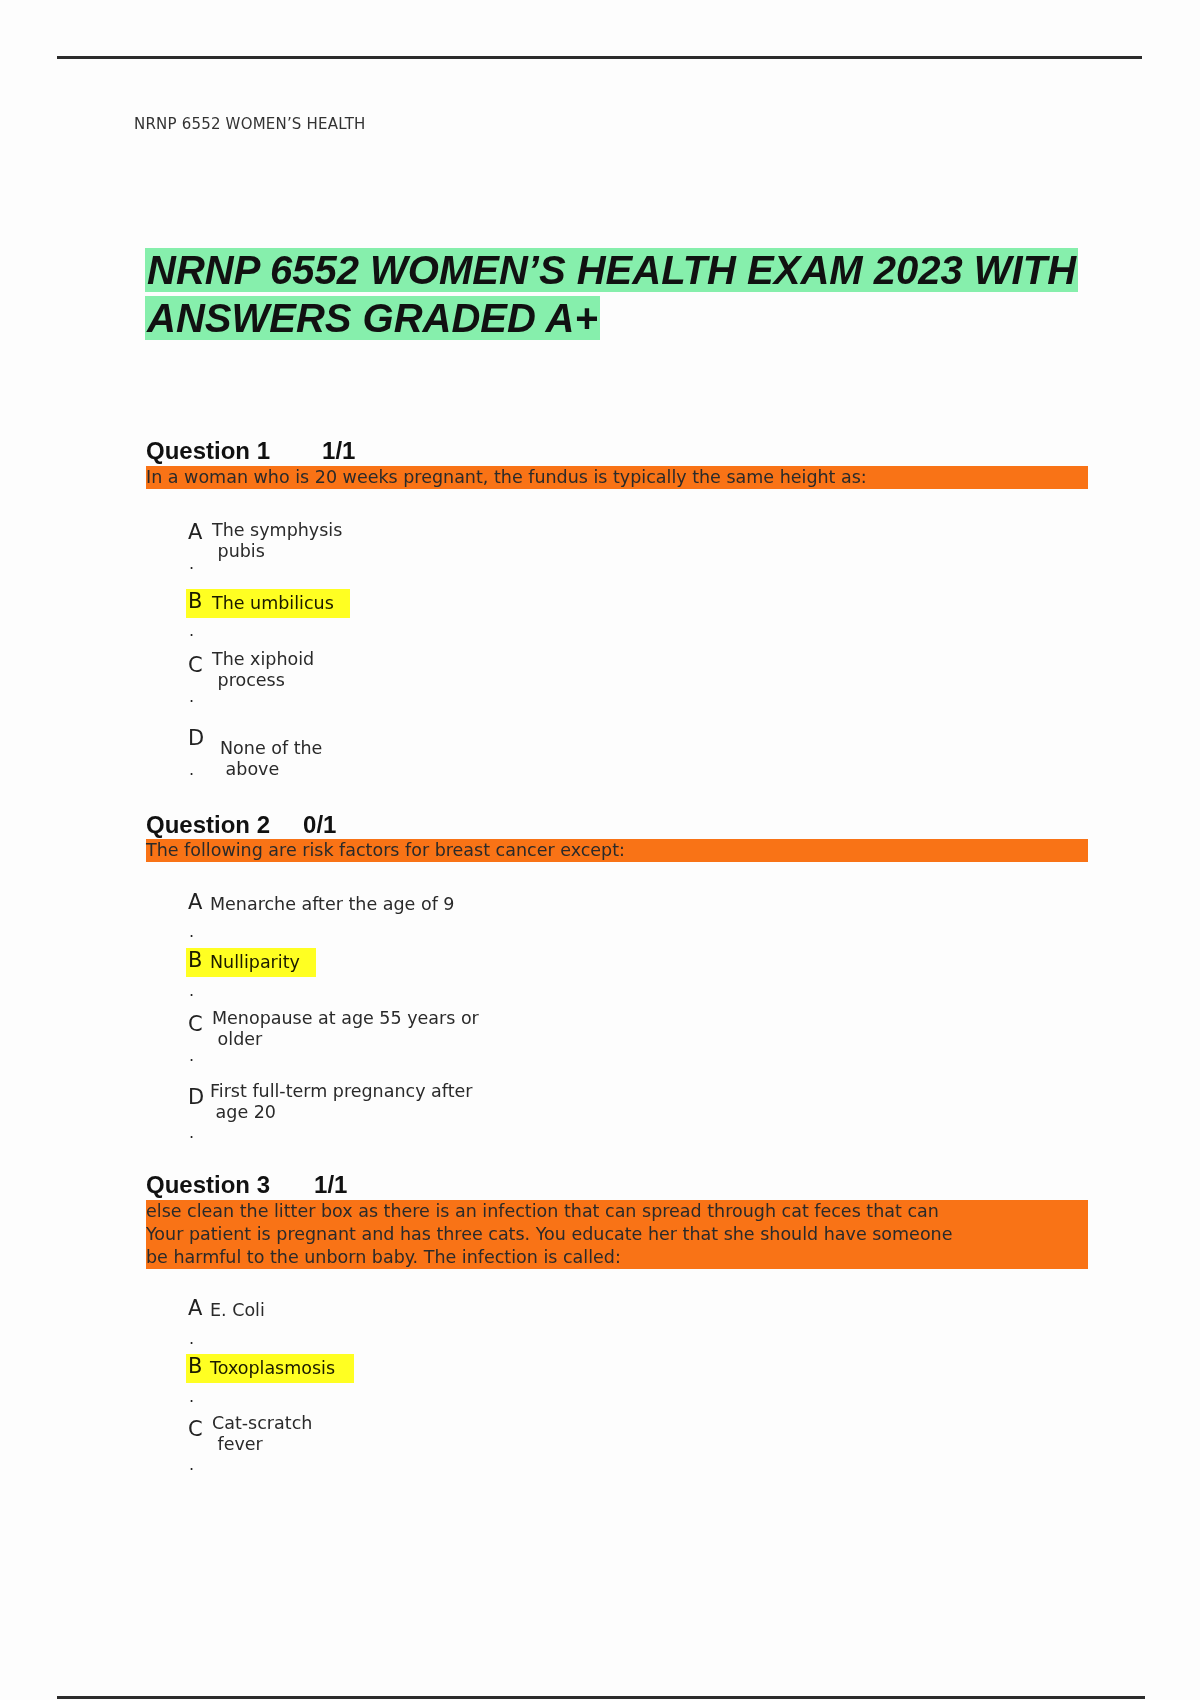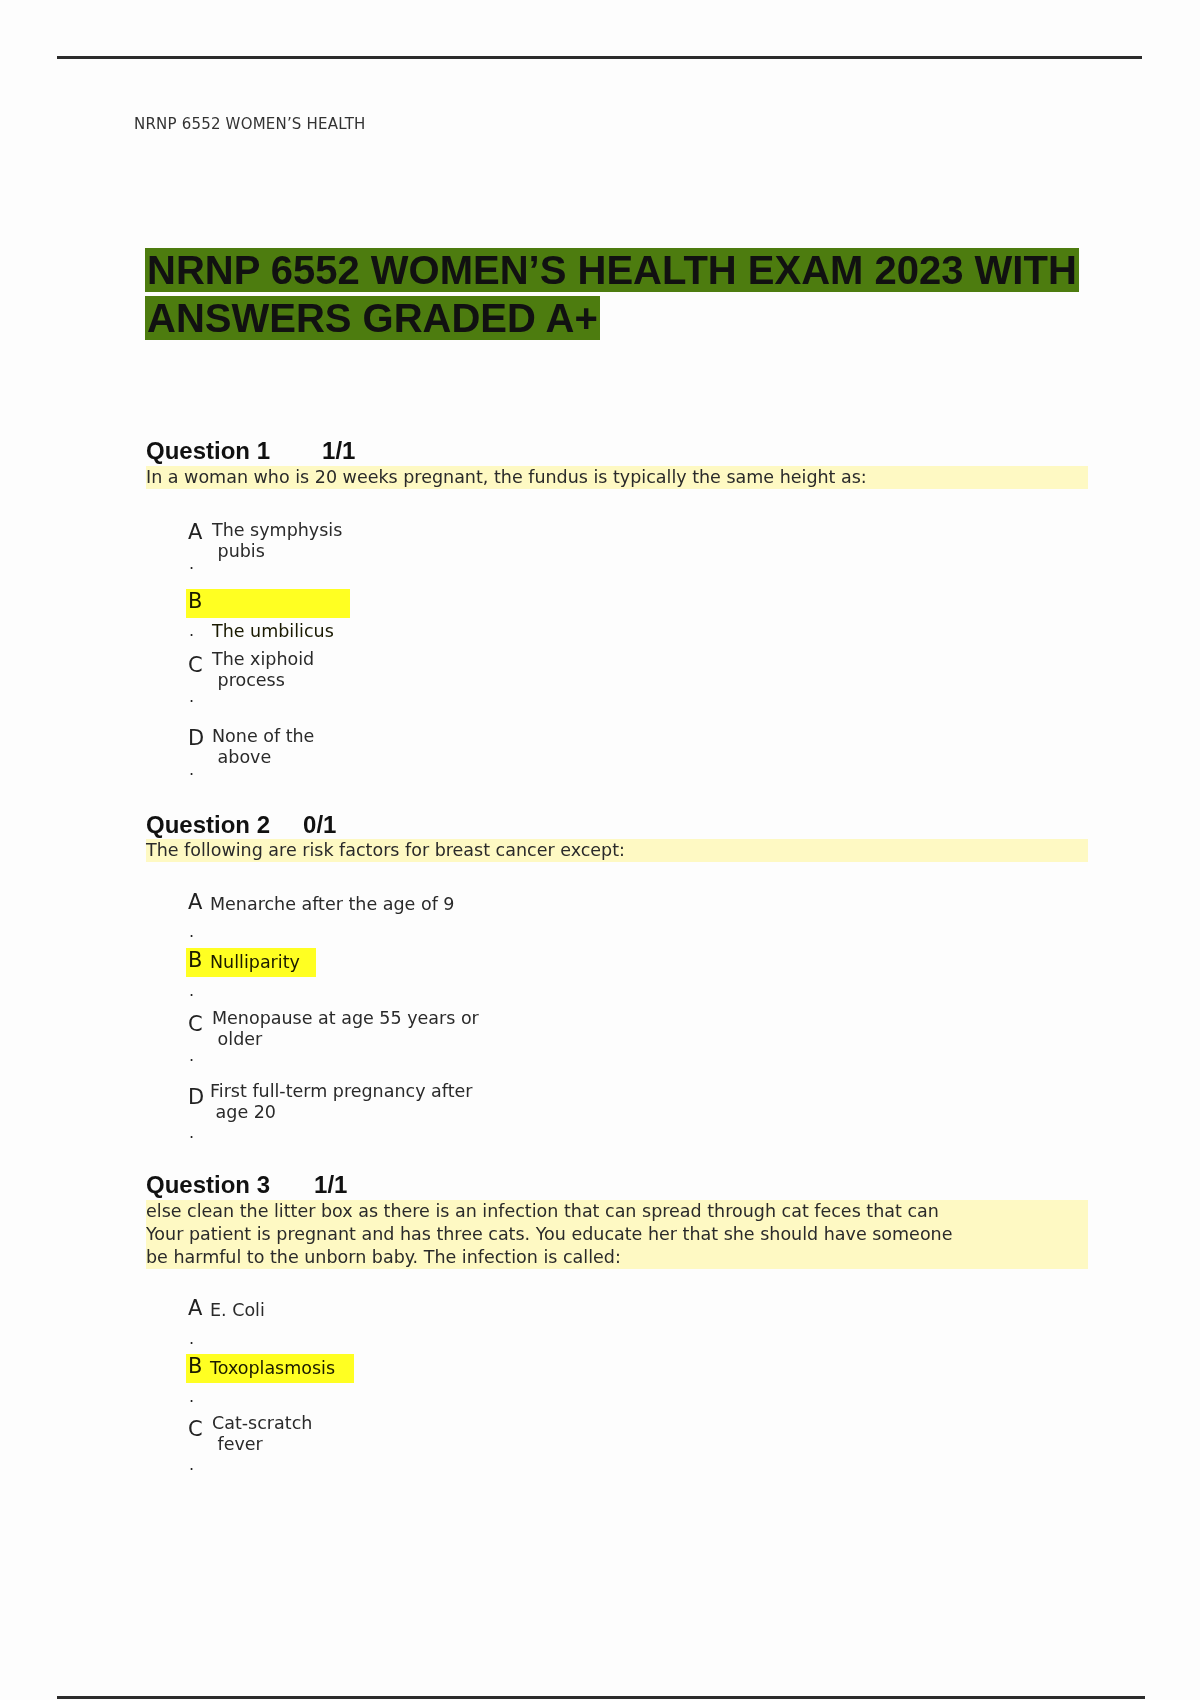--- a/index.html
+++ b/index.html
@@ -16,32 +16,32 @@
       position: absolute; left: 134px; top: 115px;
       font-family: "DejaVu Sans", sans-serif; font-size: 15px; color: #333;
       letter-spacing: 0.2px;
     }
 
     .doc-title {
       position: absolute; left: 145px; top: 246px; width: 960px;
       font-family: "Liberation Sans", sans-serif; font-weight: bold;
       font-size: 40px; line-height: 48px; color: #111; margin: 0;
     }
-    .doc-title .hl { background: #4d7c0f; padding: 0 2px; }
+    .doc-title .hl { background: #86efac; padding: 0 2px; font-style: italic; }
 
     .q-heading {
       position: absolute; left: 146px;
       font-family: "Liberation Sans", sans-serif; font-weight: bold;
       font-size: 24px; color: #111; white-space: pre;
     }
     .q-heading .score { margin-left: 52px; }
 
     .q-text {
       position: absolute; left: 146px; width: 942px;
-      background: #fef9c3;
+      background: #f97316;
       font-size: 17.5px; line-height: 23px; color: #2a2a2a;
       padding: 0 0 0 0;
     }
 
     .opt { position: absolute; left: 188px; }
     .opt .letter {
       position: absolute; left: 0; font-size: 21px; color: #222;
       font-family: "DejaVu Sans", sans-serif;
     }
     .opt .text {
@@ -73,32 +73,32 @@
 
 <div class="opt" style="top:516px;">
   <span class="letter" style="top:4px;">A</span>
   <span class="text" style="top:4px;">The symphysis
  pubis</span>
   <span class="dot" style="top:38px;">.</span>
 </div>
 <div class="opt correct" style="top:589px;">
   <span class="hlbox" style="top:0; width:164px;"></span>
   <span class="letter" style="top:0;">B</span>
-  <span class="text" style="top:4px;margin-top:28px;">The umbilicus</span>
+  <span class="text" style="top:4px;">The umbilicus</span>
   <span class="dot" style="top:32px;">.</span>
 </div>
 <div class="opt" style="top:649px;">
   <span class="letter" style="top:4px;">C</span>
   <span class="text" style="top:0;">The xiphoid
  process</span>
   <span class="dot" style="top:38px;">.</span>
 </div>
 <div class="opt" style="top:722px;">
   <span class="letter" style="top:4px;">D</span>
-  <span class="text" style="top:4px;">None of the
+  <span class="text" style="top:16px;margin-left:8px;">None of the
  above</span>
   <span class="dot" style="top:38px;">.</span>
 </div>
 
 <div class="q-heading" style="top:811px;"><span>Question 2</span><span class="score" style="margin-left:33px;">0/1</span></div>
 <div class="q-text" style="top:839px;">The following are risk factors for breast cancer except:</div>
 
 <div class="opt" style="top:890px;">
   <span class="letter" style="top:0;">A</span>
   <span class="text" style="top:4px; left:22px;">Menarche after the age of 9</span>

